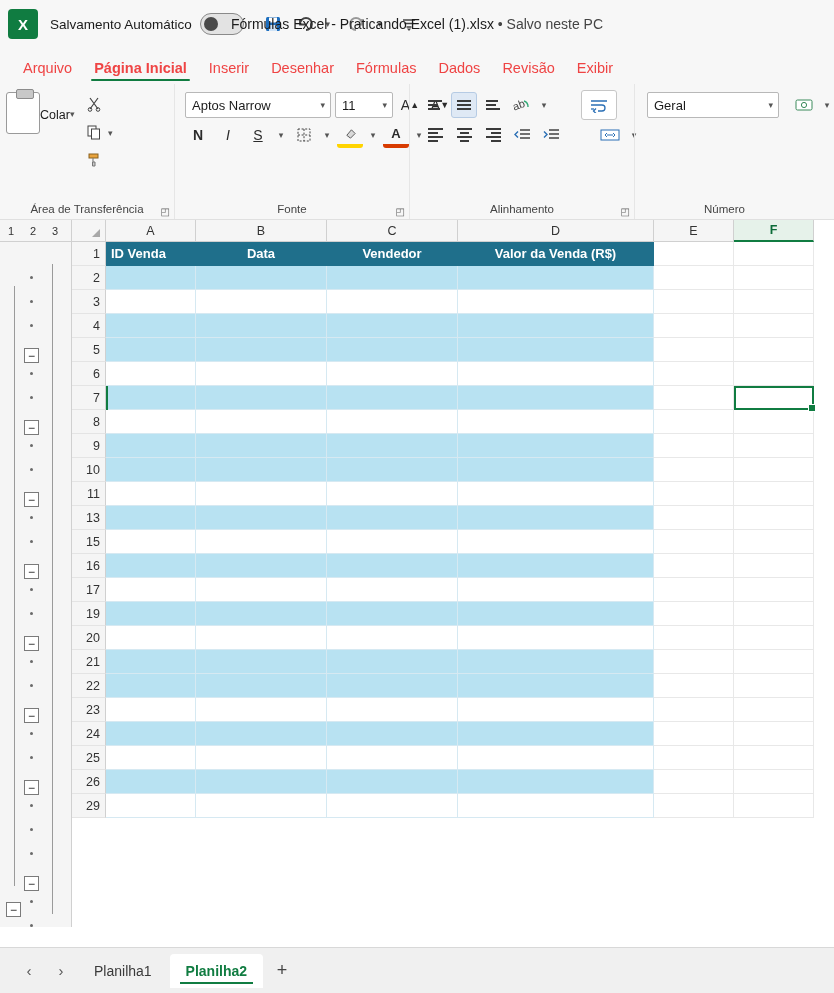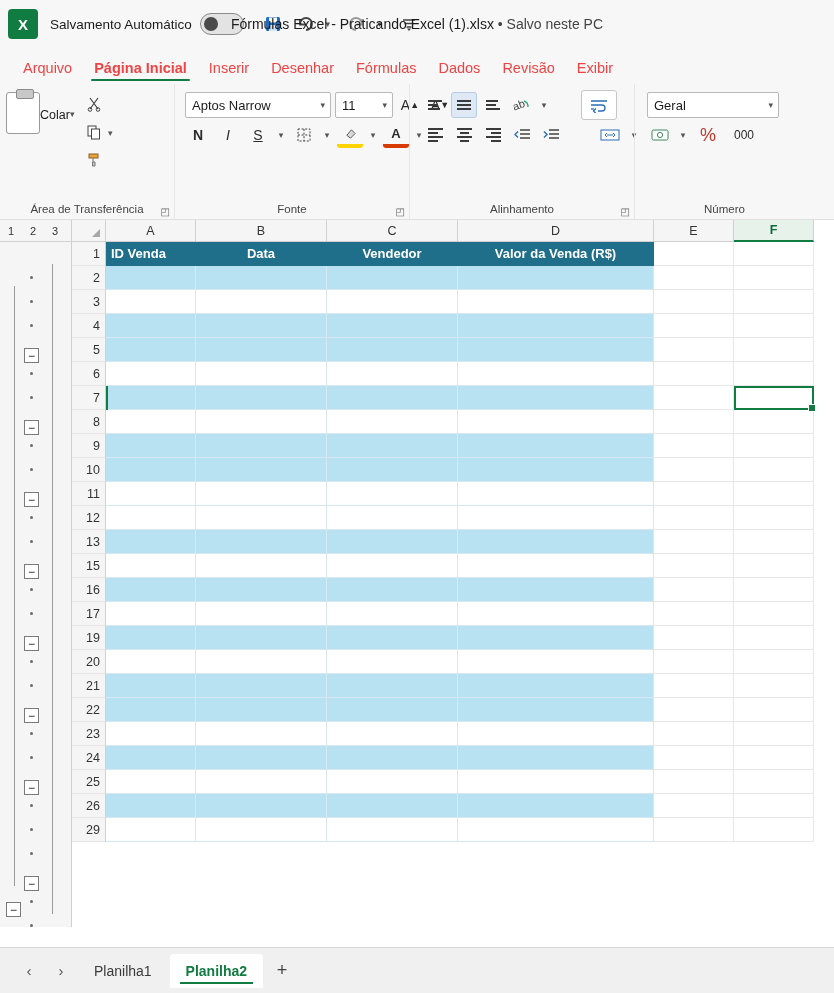--- a/index.html
+++ b/index.html
@@ -501,21 +501,21 @@
           <div class="caret-sm">▾</div>
         </div>
       </div>
       <div class="rgroup-label">
         <span>Alinhamento</span>
         <span class="dlg">◰</span>
       </div>
     </div>
 
     <div class="rgroup g-number">
-      <div class="rgroup-body" style="flex-direction:column;">
+      <div class="rgroup-body" style="">
         <div class="num-row">
           <div class="sel sel-numfmt">
             <span>Geral</span>
             <span class="sel-caret">▾</span>
           </div>
         </div>
         <div class="num-row">
           <div class="rbtn">
             <svg width="20" height="16" viewBox="0 0 20 16">
                 <rect x="2" y="3" width="16" height="10" rx="1.5" stroke="#3a8a5a" fill="#fff"></rect>
@@ -681,29 +681,20 @@
           <div class="body-row">
             <div class="row-head" style="height: 24px;">11</div>
             <div class="cell white" style="width: 90px; height: 24px;"></div>
             <div class="cell white" style="width: 131px; height: 24px;"></div>
             <div class="cell white" style="width: 131px; height: 24px;"></div>
             <div class="cell white" style="width: 196px; height: 24px;"></div>
             <div class="cell empty-right white" style="width: 80px; height: 24px;"></div>
             <div class="cell empty-right white" style="width: 80px; height: 24px;"></div>
           </div>
           <div class="body-row">
-            <div class="row-head" style="height: 24px;">12</div>
-            <div class="cell white" style="width: 90px; height: 24px;"></div>
-            <div class="cell white" style="width: 131px; height: 24px;"></div>
-            <div class="cell white" style="width: 131px; height: 24px;"></div>
-            <div class="cell white" style="width: 196px; height: 24px;"></div>
-            <div class="cell empty-right white" style="width: 80px; height: 24px;"></div>
-            <div class="cell empty-right white" style="width: 80px; height: 24px;"></div>
-          </div>
-          <div class="body-row">
             <div class="row-head" style="height: 24px;">13</div>
             <div class="cell band" style="width: 90px; height: 24px;"></div>
             <div class="cell band" style="width: 131px; height: 24px;"></div>
             <div class="cell band" style="width: 131px; height: 24px;"></div>
             <div class="cell band" style="width: 196px; height: 24px;"></div>
             <div class="cell empty-right white" style="width: 80px; height: 24px;"></div>
             <div class="cell empty-right white" style="width: 80px; height: 24px;"></div>
           </div>
           <div class="body-row">
             <div class="row-head" style="height: 24px;">15</div>

